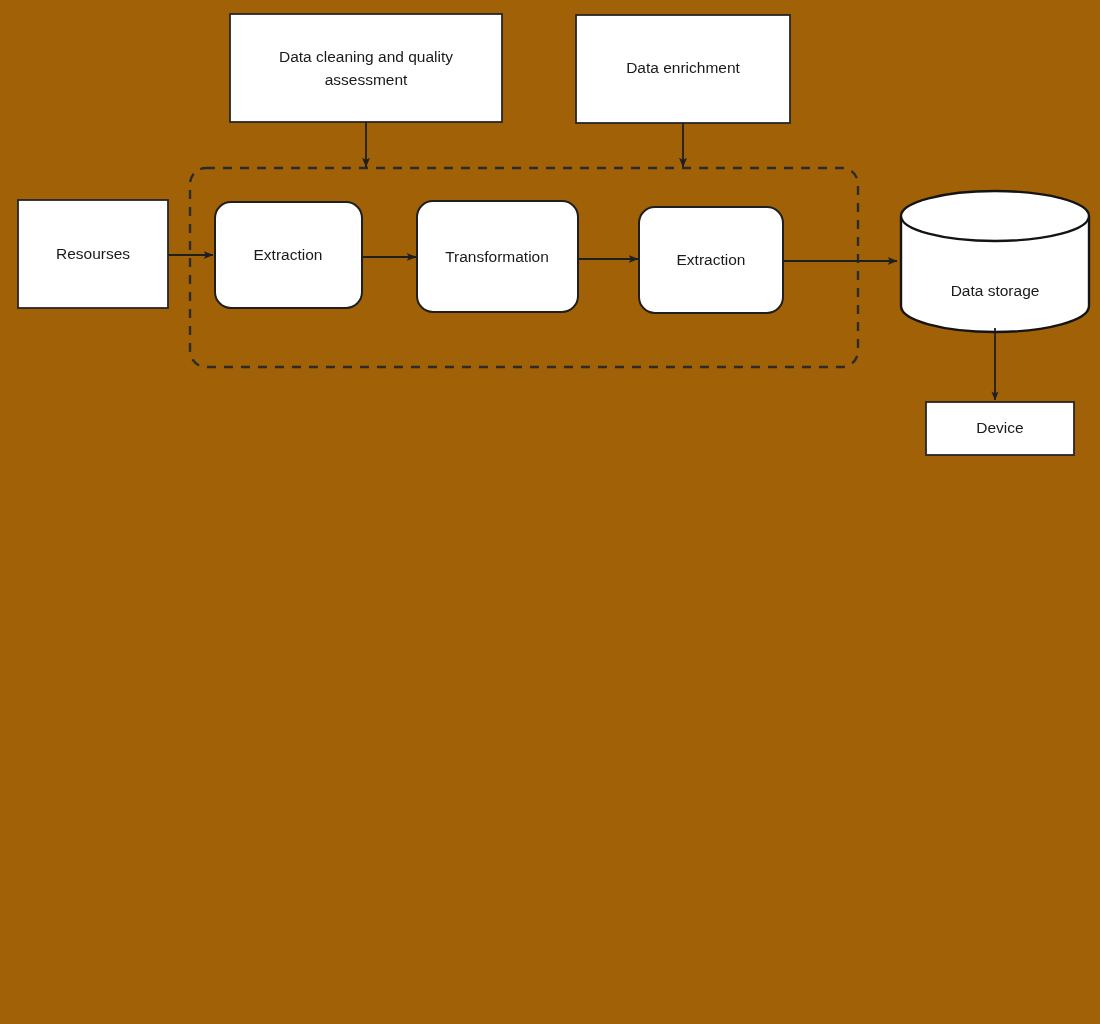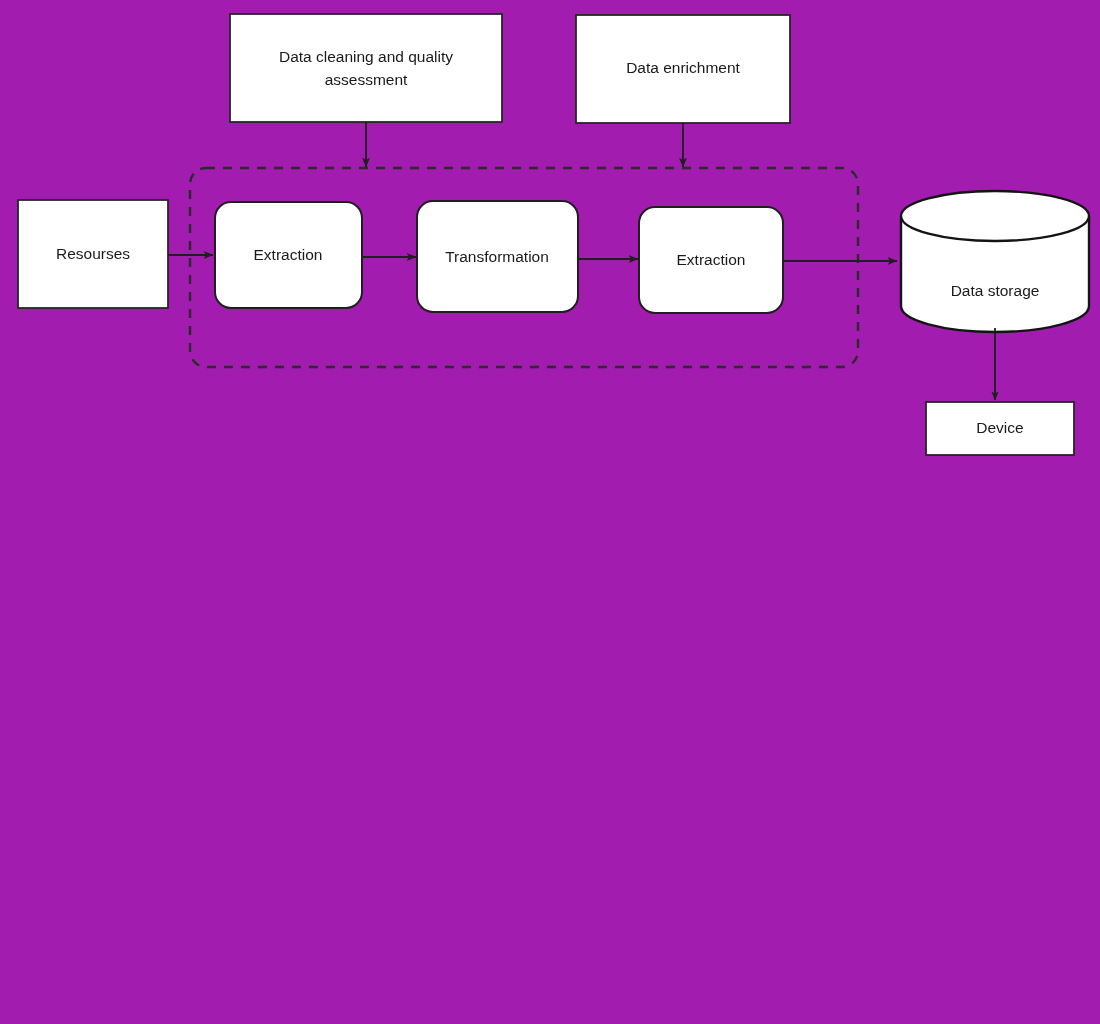--- a/index.html
+++ b/index.html
@@ -8,21 +8,21 @@
     padding: 0;
     background: #ffffff;
   }
   body {
     font-family: "Liberation Sans", "DejaVu Sans", sans-serif;
   }
   #diagram-root {
     position: relative;
     width: 1100px;
     height: 1024px;
-    background: #a21caf;
+    background: #a16207;
     overflow: hidden;
   }
   #diagram-svg {
     position: absolute;
     top: 0;
     left: 0;
     width: 1100px;
     height: 1024px;
     display: block;
   }

